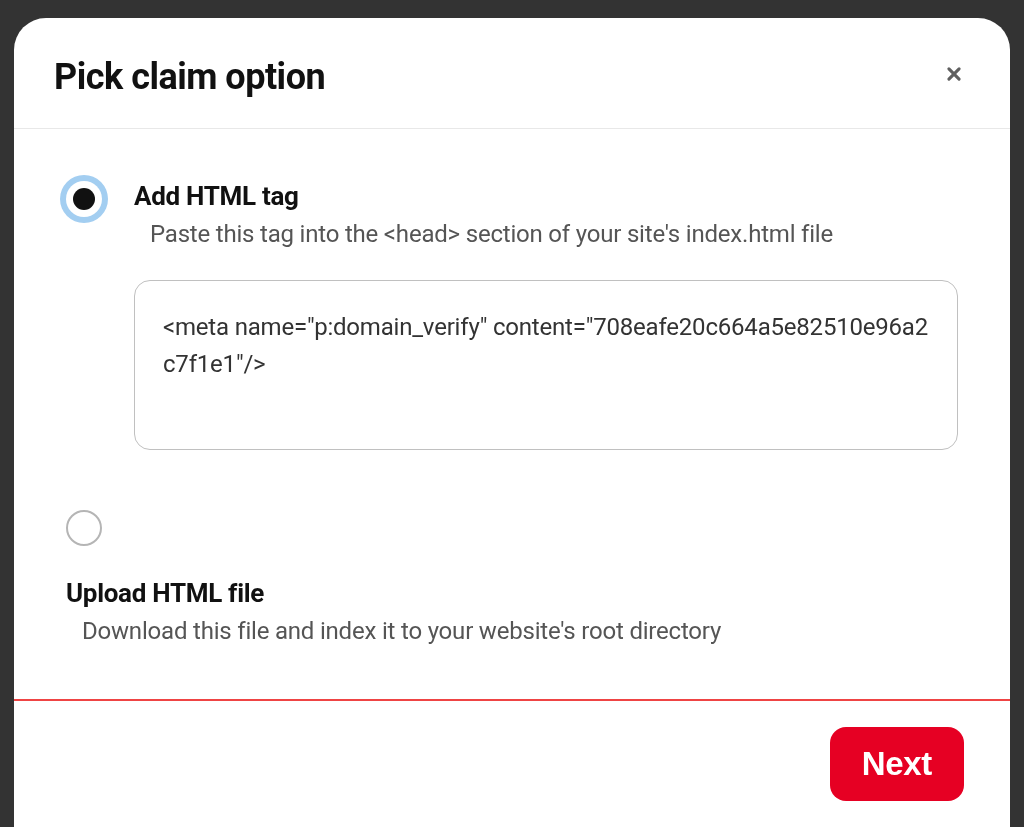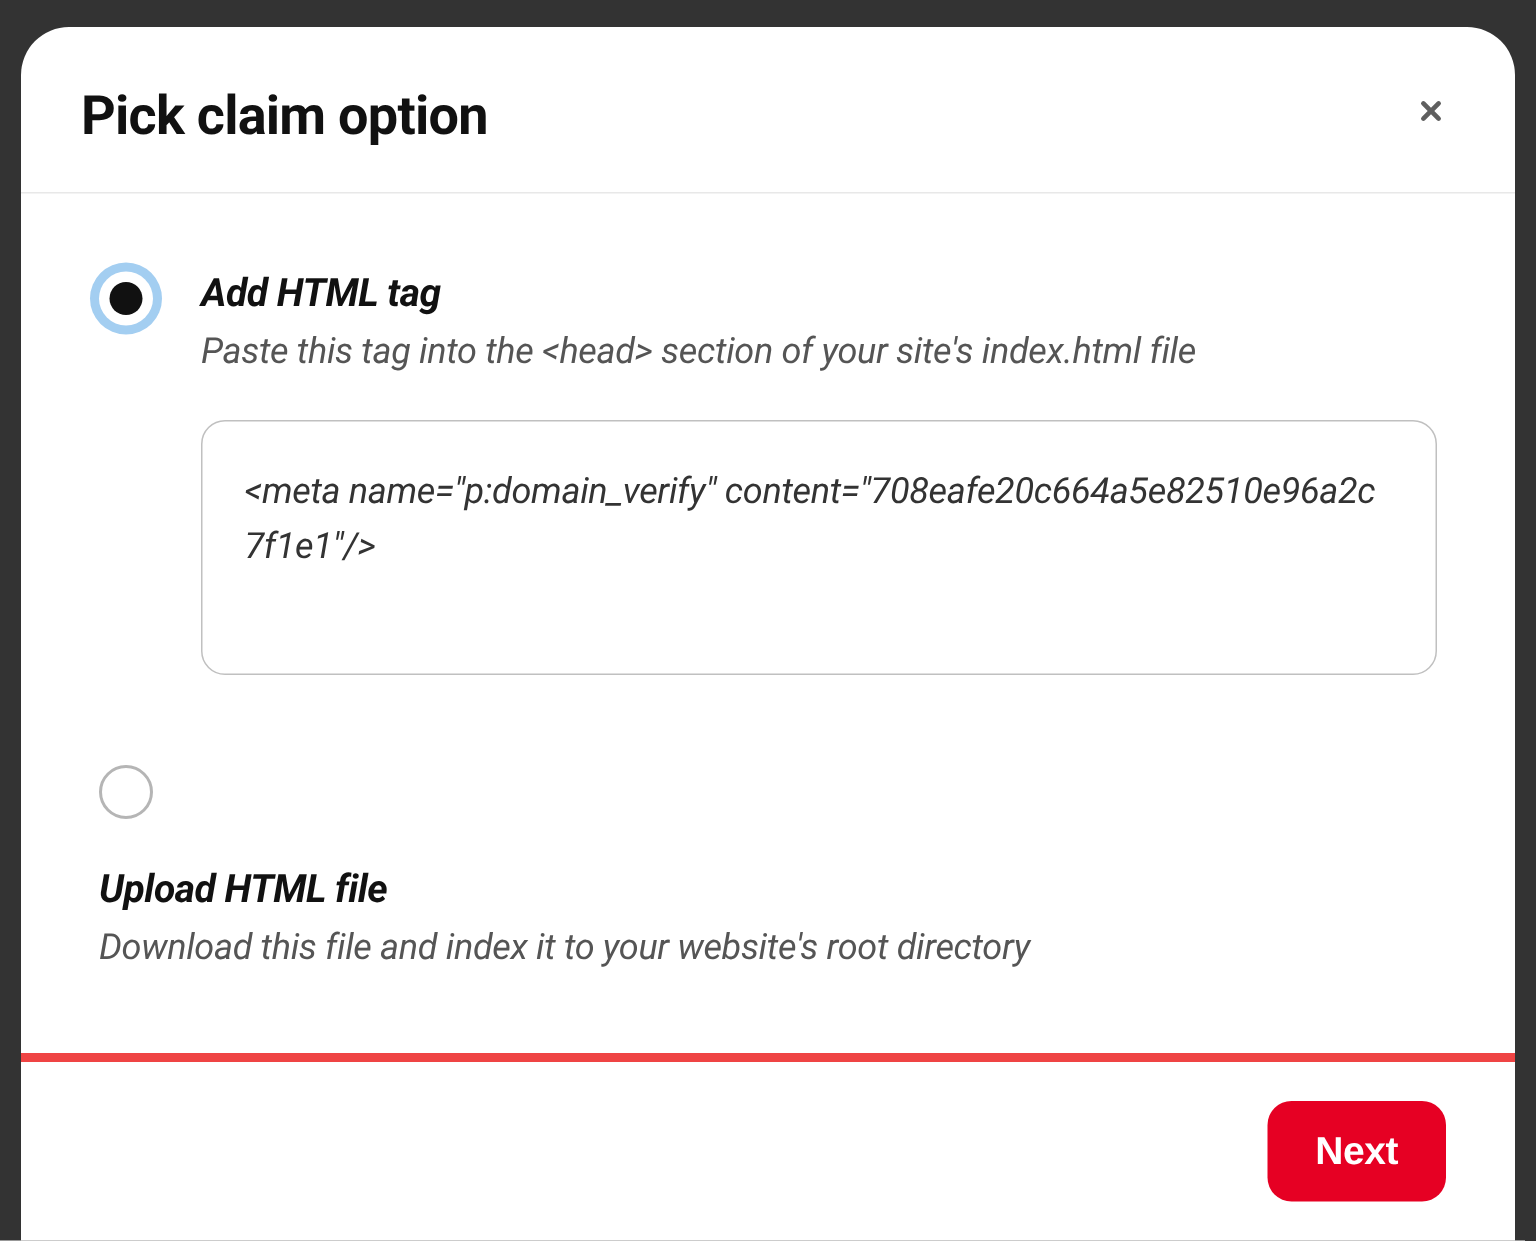--- a/index.html
+++ b/index.html
@@ -51,22 +51,21 @@
       align-items: center;
       justify-content: center;
     }
     .close-btn svg {
       width: 30px;
       height: 30px;
     }
     .modal-body {
       padding: 52px 52px 30px;
       flex: 1;
-      border-bottom: 6px solid #ef4444;
-      font-style: italic;
+      border-bottom: 2px solid #ef4444;
     }
     .option {
       display: flex;
       align-items: flex-start;
       gap: 32px;
     }
     .option + .option {
       margin-top: 60px;
       flex-direction: column;
     }
@@ -106,20 +105,21 @@
       font-weight: 700;
       color: #111;
       margin-bottom: 6px;
       letter-spacing: -0.3px;
     }
     .option-desc {
       font-size: 24px;
       color: #555;
       line-height: 1.45;
       letter-spacing: -0.2px;
+      margin-left: 16px;
     }
     .code-box {
       margin-top: 28px;
       border: 1px solid #c0c0c0;
       border-radius: 16px;
       padding: 28px 28px;
       font-size: 24px;
       color: #333;
       line-height: 1.55;
       min-height: 170px;
@@ -130,21 +130,21 @@
       padding: 26px 46px 26px;
       display: flex;
       justify-content: flex-end;
     }
     .next-btn {
       background: #e60023;
       color: #fff;
       border: none;
       border-radius: 16px;
       padding: 18px 32px;
-      font-size: 26px;
+      font-size: 33px;
       font-weight: 700;
       cursor: pointer;
       letter-spacing: -0.3px;
     }
   </style>
 </head>
 <body>
 
 <div class="modal">
   <div class="modal-header">

